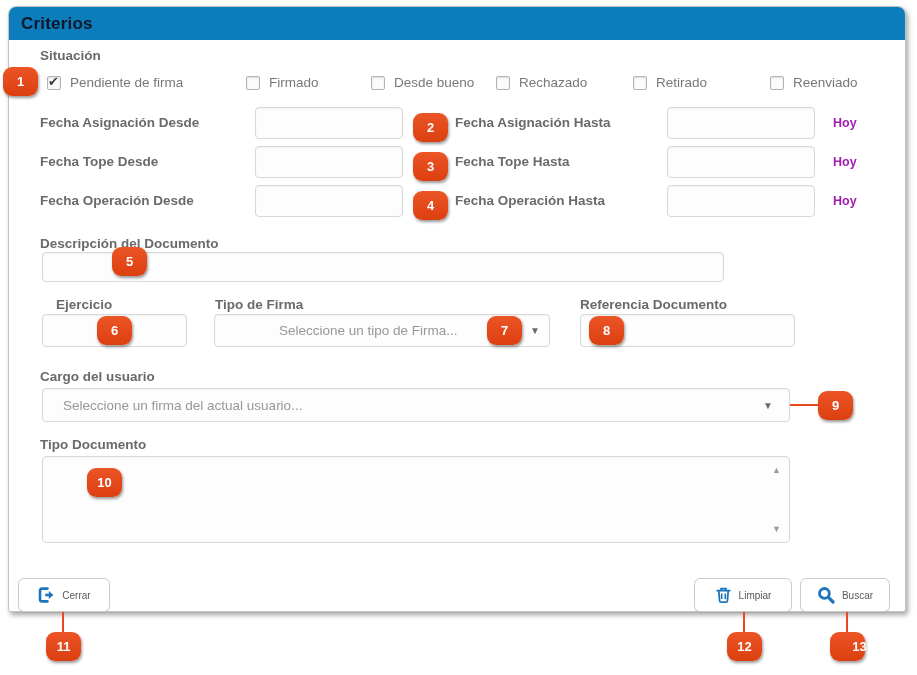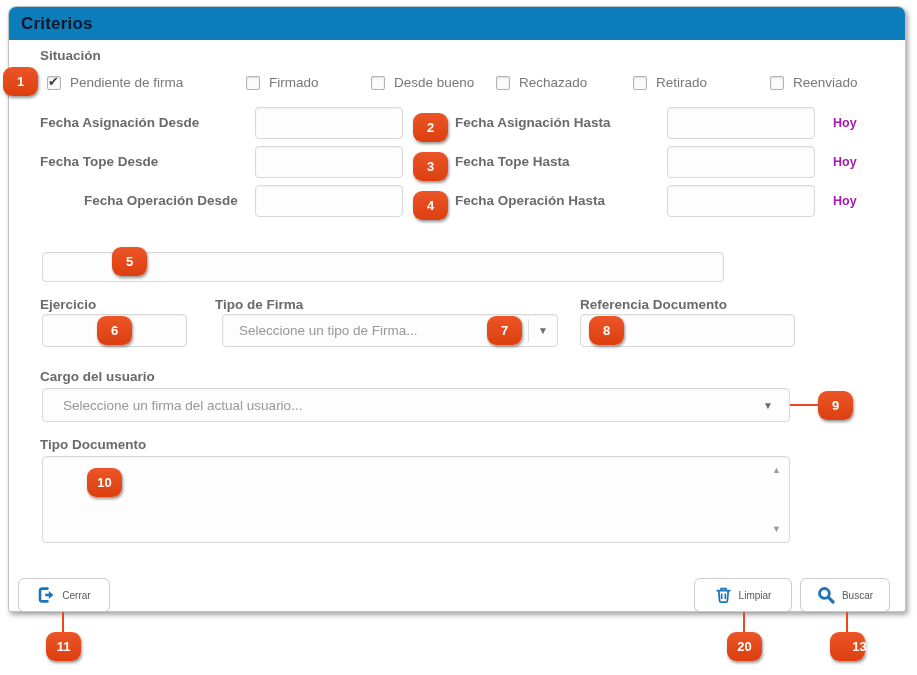--- a/index.html
+++ b/index.html
@@ -128,33 +128,34 @@
   <span class="flabel row-label" style="left:455px; top:107px;">Fecha Asignación Hasta</span>
   <input class="tinput" style="left: 667px; top: 107px; width: 148px;" value="">
   <span class="today" style="left:833px; top:107px;">Hoy</span>
 
   <span class="flabel row-label" style="left:40px; top:146px;">Fecha Tope Desde</span>
   <input class="tinput" style="left: 255px; top: 146px; width: 148px;" value="">
   <span class="flabel row-label" style="left:455px; top:146px;">Fecha Tope Hasta</span>
   <input class="tinput" style="left: 667px; top: 146px; width: 148px;" value="">
   <span class="today" style="left:833px; top:146px;">Hoy</span>
 
-  <span class="flabel row-label" style="left:40px; top:185px;margin-left:44px;">Fecha Operación Desde</span>
+  <span class="flabel row-label" style="left:40px; top:185px;">Fecha Operación Desde</span>
   <input class="tinput" style="left: 255px; top: 185px; width: 148px;" value="">
   <span class="flabel row-label" style="left:455px; top:185px;">Fecha Operación Hasta</span>
   <input class="tinput" style="left: 667px; top: 185px; width: 148px;" value="">
   <span class="today" style="left:833px; top:185px;">Hoy</span>
 
+  <span class="flabel" style="left:40px; top:236px;">Descripción del Documento</span>
   <input class="tinput" style="left: 42px; top: 252px; width: 682px; height: 30px;" value="">
 
-  <span class="flabel" style="left:40px; top:297px;">Ejercicio</span>
+  <span class="flabel" style="left:56px; top:297px;">Ejercicio</span>
   <input class="tinput" style="left: 42px; top: 314px; width: 145px; height: 33px;" value="">
 
   <span class="flabel" style="left:215px; top:297px;">Tipo de Firma</span>
-  <div class="dropdown" style="left:222px; top:314px; width:336px;">
+  <div class="dropdown" style="left:214px; top:314px; width:336px;padding-left:48px;">
     <span class="ph">Seleccione un tipo de Firma...</span>
     <span class="divider"></span>
     <span class="arrow">▼</span>
   </div>
 
   <span class="flabel" style="left:580px; top:297px;">Referencia Documento</span>
   <input class="tinput" style="left: 580px; top: 314px; width: 215px; height: 33px;" value="">
 
   <span class="flabel" style="left:40px; top:369px;">Cargo del usuario</span>
   <div class="dropdown" style="left:42px; top:388px; width:748px; height:34px;">
@@ -208,17 +209,17 @@
   <div class="badge" style="left:112px; top:247px;">5</div>
   <div class="badge" style="left:97px;  top:316px;">6</div>
   <div class="badge" style="left:487px; top:316px;">7</div>
   <div class="badge" style="left:589px; top:316px;">8</div>
   <div class="connector-h" style="left:790px; top:404px; width:28px;"></div>
   <div class="badge" style="left:818px; top:391px;">9</div>
   <div class="badge" style="left:87px;  top:468px;">10</div>
   <div class="connector-v" style="left:62px;  top:612px; height:20px;"></div>
   <div class="badge" style="left:46px;  top:632px;">11</div>
   <div class="connector-v" style="left:743px; top:612px; height:20px;"></div>
-  <div class="badge" style="left:727px; top:632px;">20</div>
+  <div class="badge" style="left:727px; top:632px;">12</div>
   <div class="connector-v" style="left:846px; top:612px; height:20px;"></div>
   <div class="badge" style="left:830px; top:632px;padding-left:24px;">13</div>
 
 </div>
 
 </body></html>

